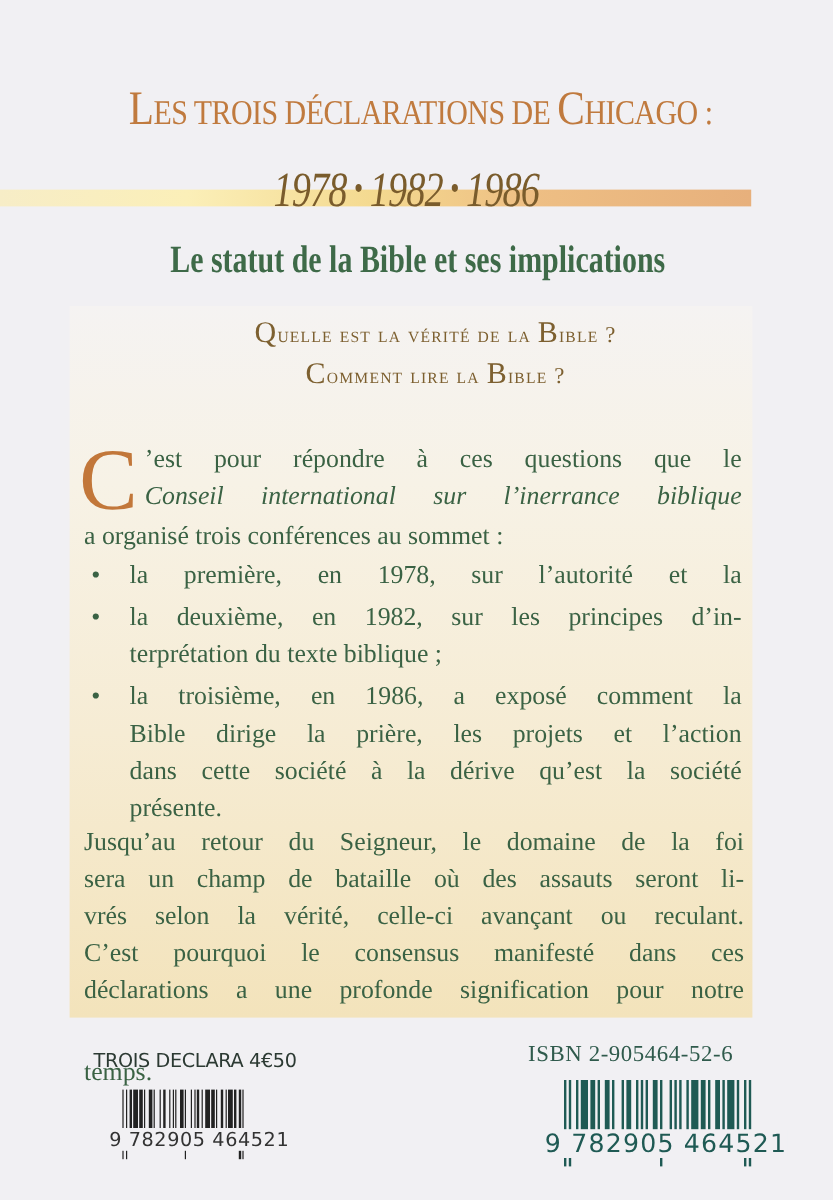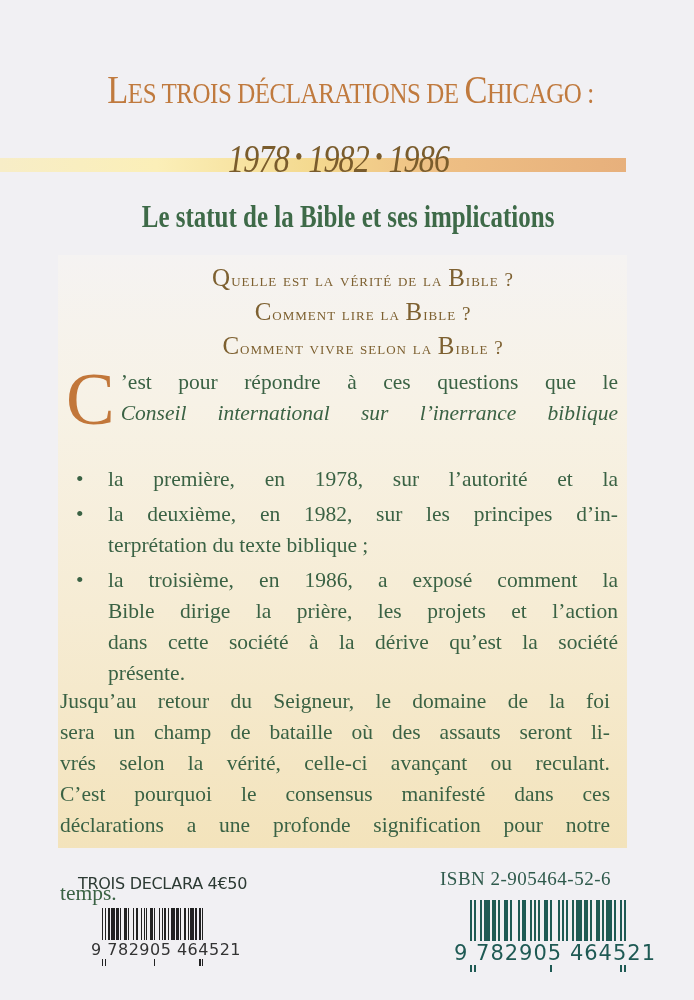--- a/index.html
+++ b/index.html
@@ -149,21 +149,21 @@
   }
   .bullets li .ln {
     display: block;
     white-space: nowrap;
     text-align: justify;
     text-align-last: justify;
   }
   .bullets li .ln.last { text-align-last: left; }
   .closing {
     top: 686px;
-    left: 60px;
+    left: 70px;
     width: 550px;
   }
   .closing .ln {
     display: block;
     white-space: nowrap;
     text-align: justify;
     text-align-last: justify;
   }
   .closing .ln.last { text-align-last: left; margin-top: 37px; }
   .price-label {
@@ -242,29 +242,27 @@
 
 <div class="panel"></div>
 
 <div class="questions">
   <div class="q">
     <span class="big">Q</span><span>uelle est la vérité de la </span><span class="big">B</span><span>ible ?</span>
   </div>
   <div class="q">
     <span class="big">C</span><span>omment lire la </span><span class="big">B</span><span>ible ?</span>
   </div>
-  <div class="q">
-    <span class="big">C</span><span>omment vivre selon la </span><span class="big">B</span><span>ible ?</span>
-  </div>
 </div>
 
 <div class="body-text intro">
   <span class="dropcap">C</span>
   <span class="ind">’est pour répondre à ces questions que le</span>
   <span class="ind" style="font-style: italic;">Conseil international sur l’inerrance biblique</span>
+  <span class="line last" style="clear: both;">a organisé trois conférences au sommet :</span>
 </div>
 
 <ul class="bullets">
   <li>
     <span class="bullet">•</span>
     <span class="ln">la première, en 1978, sur l’autorité et la</span>
   </li>
   <li>
     <span class="bullet">•</span>
     <span class="ln">la deuxième, en 1982, sur les principes d’in-</span>

